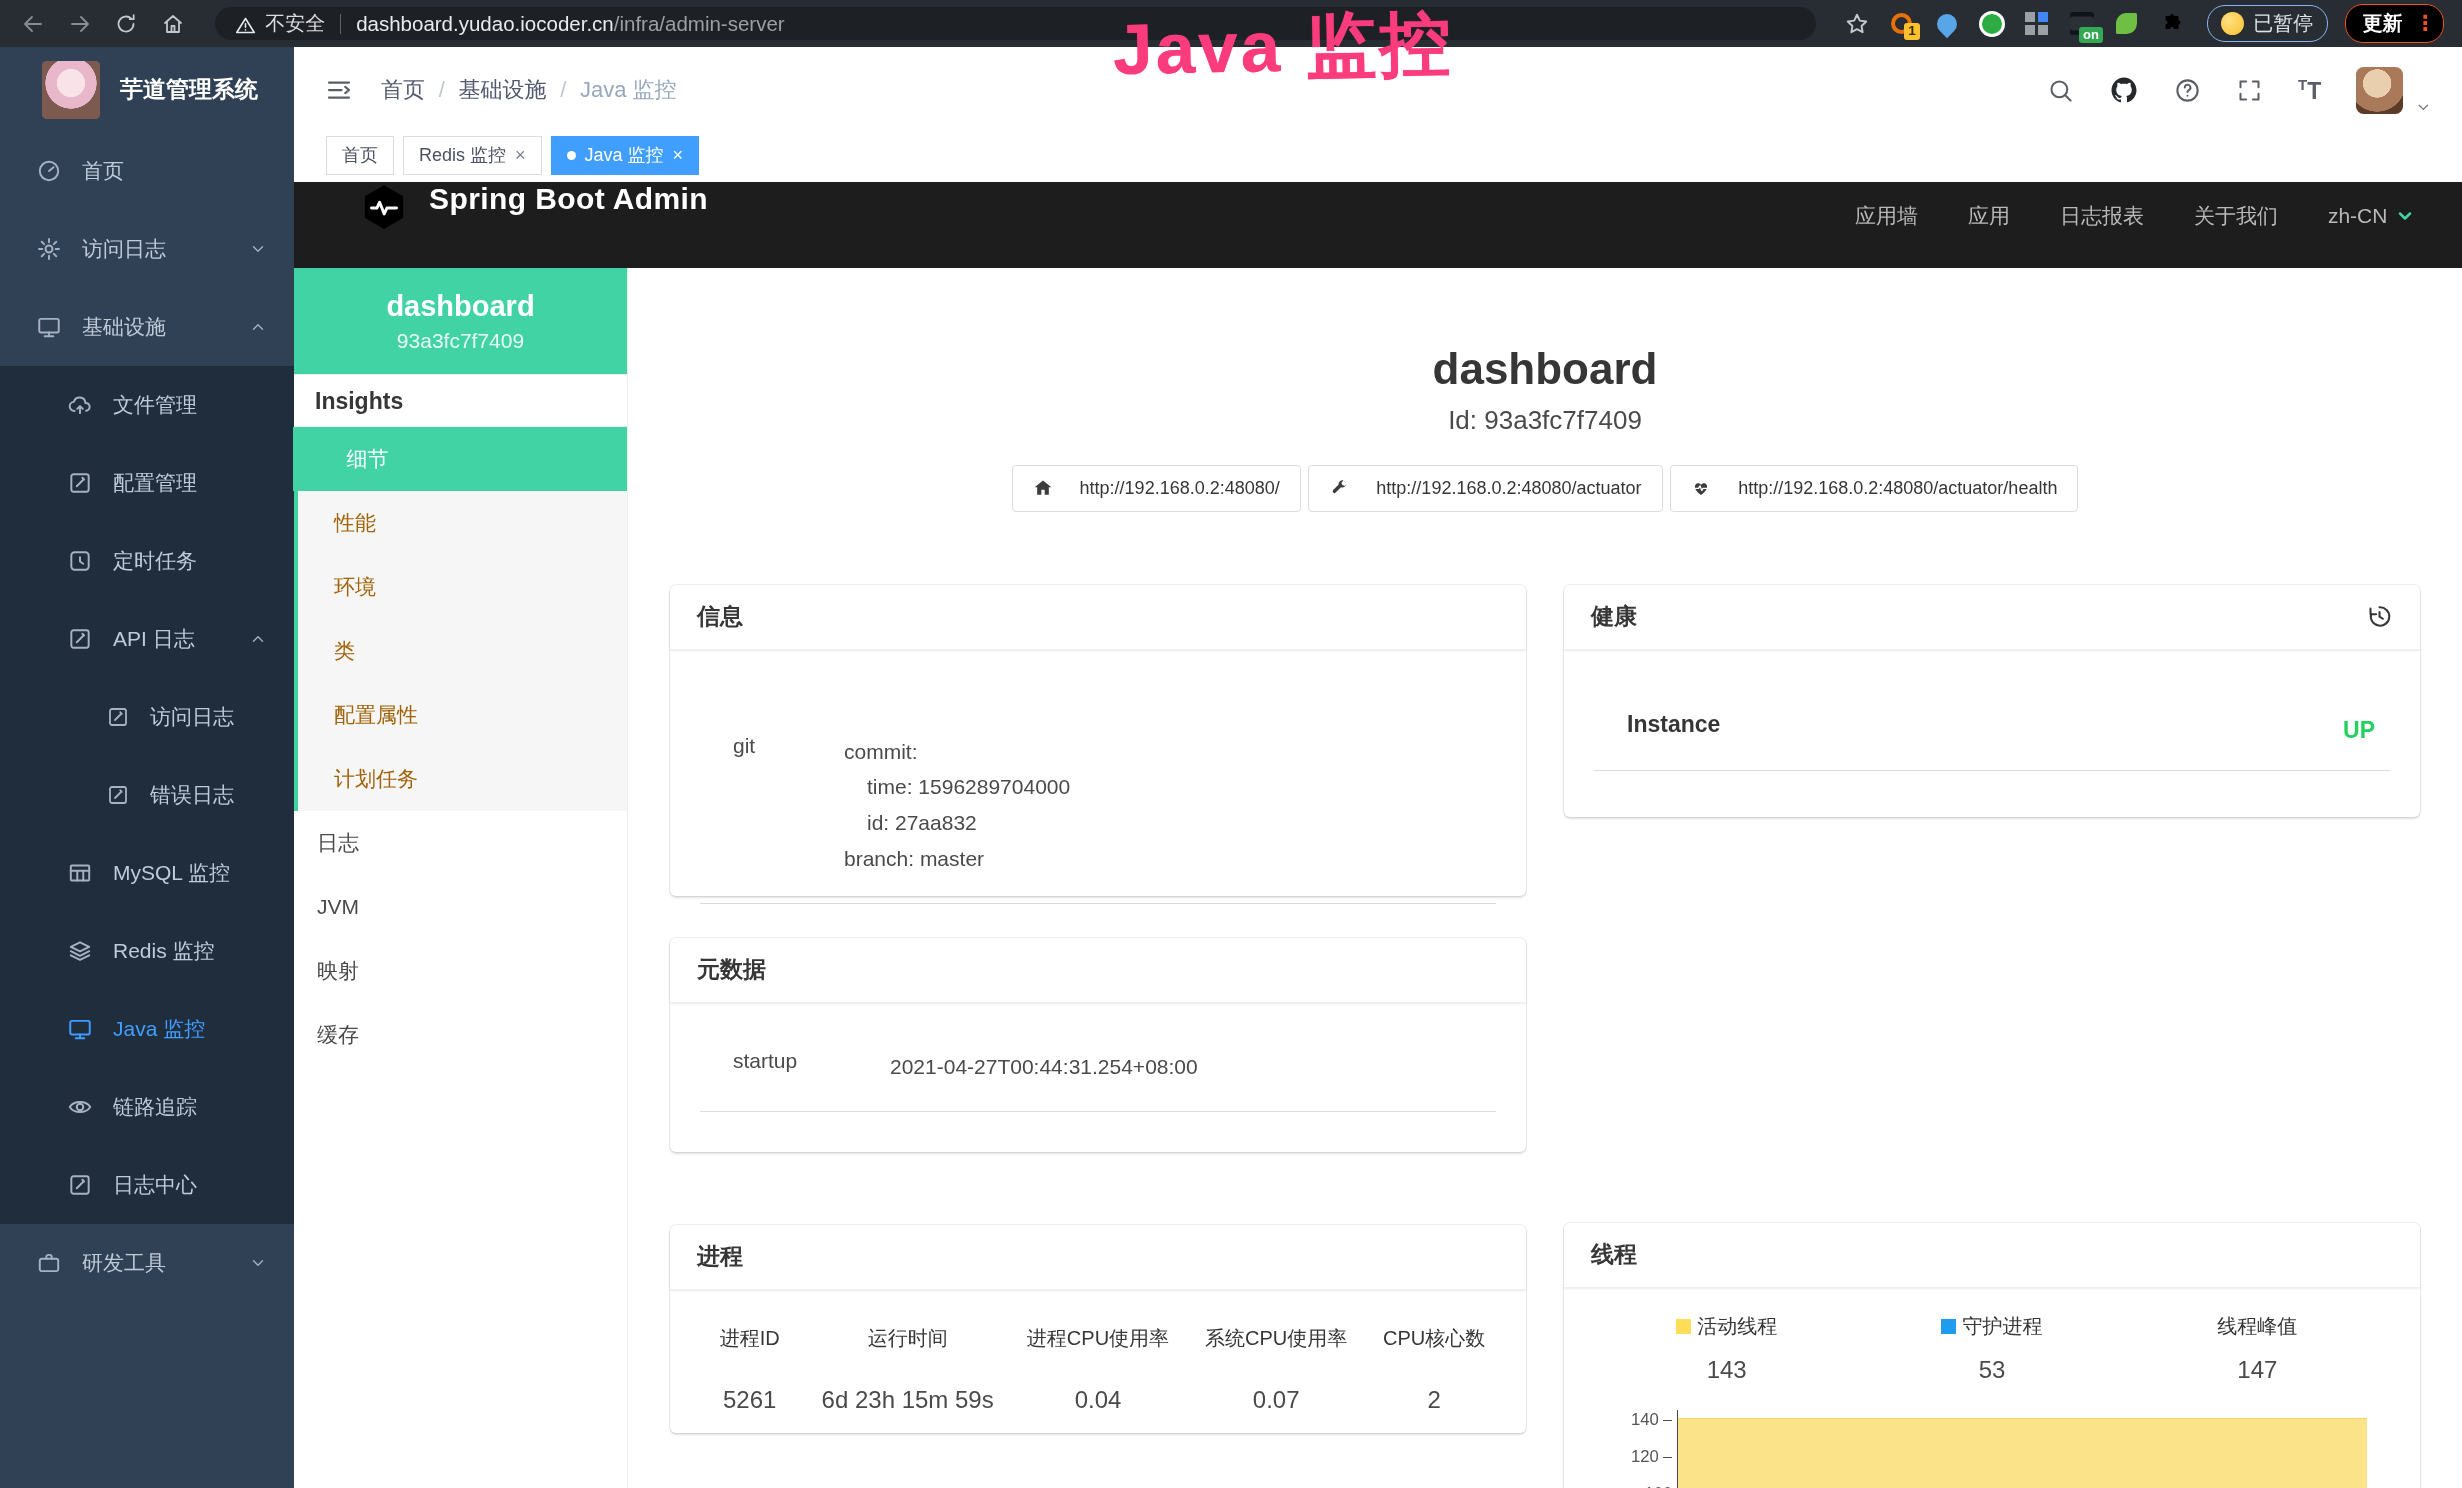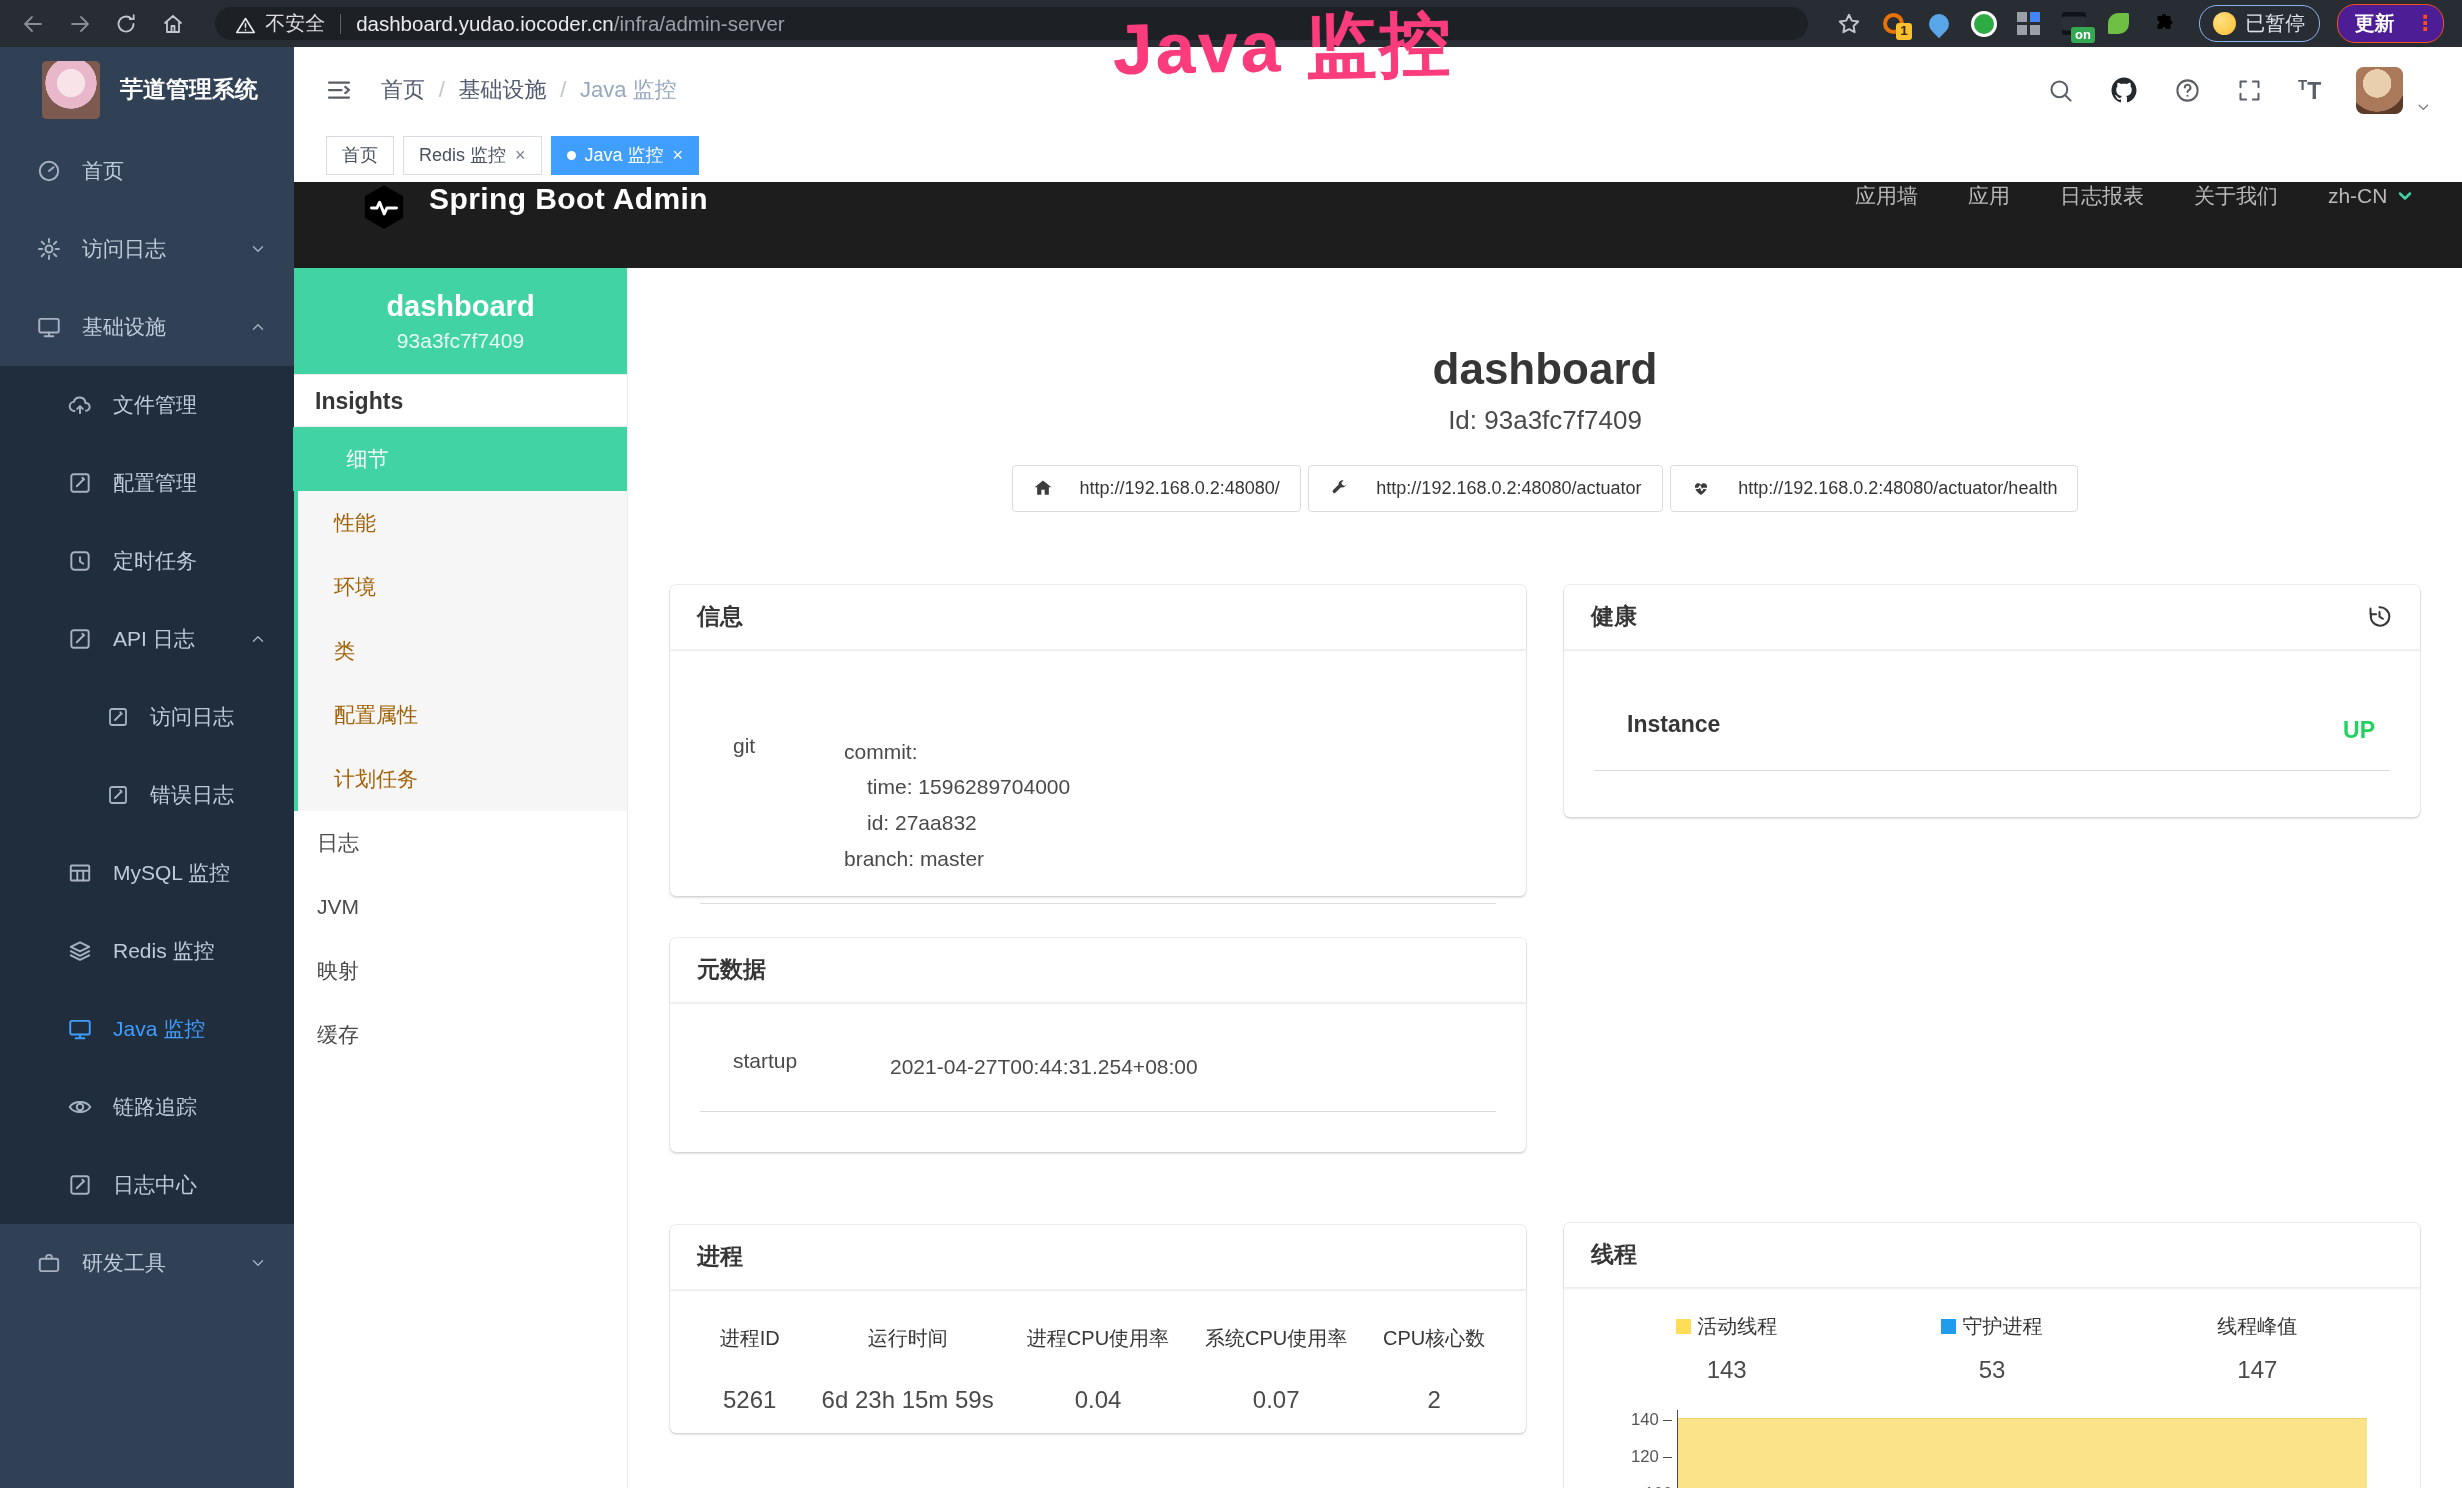--- a/index.html
+++ b/index.html
@@ -33,22 +33,22 @@
     linear-gradient(#9aa0a6,#9aa0a6) 0 13px/10px 10px no-repeat,
     linear-gradient(#9aa0a6,#9aa0a6) 13px 13px/10px 10px no-repeat;}
   .onbox{width:24px;height:23px;background:#2b2f36;border-radius:3px;
     box-shadow:inset 0 4.6px 0 #11131a, inset 0 -4.6px 0 #11131a;}
   .onbadge{position:absolute;right:-6px;bottom:-4.6px;background:#34a853;color:#fff;font-size:13px;
     border-radius:3px;padding:0.8px 3.8px;font-weight:700;}
   .leaf{width:21px;height:21px;background:#6fbf44;border-radius:10.6px 1.5px 10.6px 1.5px;}
   .paused-pill{display:flex;align-items:center;gap:9px;margin-left:20px;border:1.5px solid #8ab4f8;
     border-radius:18px;padding:3.8px 13.7px;color:#dfe3ea;font-size:20px;}
   .emoji-face{width:23px;height:23px;border-radius:50%;background:radial-gradient(circle at 35% 35%,#ffe082,#fbc02d);}
-  .update-btn{display:flex;align-items:center;gap:20px;margin-left:16.7px;border:1.5px solid #f4511e;
-    background:#4c1d95;border-radius:18px;padding:4.6px 7.6px 4.6px 16.7px;color:#fff;font-size:20px;font-weight:600;}
+  .update-btn{display:flex;align-items:center;gap:12px;margin-left:16.7px;border:1.5px solid #f4511e;
+    background:#000000;border-radius:18px;padding:4.6px 7.6px 4.6px 16.7px;color:#fff;font-size:20px;font-weight:600;}
   .kebab{color:#f4511e;font-size:21px;letter-spacing:0;line-height:16.7px;}
 
   
   #annotation{position:absolute;left:1113px;top:0px;z-index:60;font-size:71px;font-weight:700;
     color:#fb3c7c;transform:rotate(-1deg);letter-spacing:3px;text-shadow:0 0 0.8px #fb3c7c;}
 
   
   #app{position:absolute;top:47px;left:0;right:0;bottom:0;display:flex;}
 
   
@@ -85,21 +85,21 @@
   #tabsbar{height:49px;display:flex;align-items:center;gap:9px;padding:0 0 4.6px 32px;background:#fff;flex:none;}
   .tab{height:39px;display:flex;align-items:center;gap:9px;padding:0 15px;border:0.8px solid #d8dce5;
     background:#fff;color:#495060;font-size:18px;}
   .tab .tab-x{font-size:18px;color:#7a8191;}
   .tab.active{background:#409eff;border-color:#409eff;color:#fff;}
   .tab.active .tab-x{color:#fff;}
   .tab .dot{width:9px;height:9px;border-radius:50%;background:#fff;}
 
   #sba-bar{height:86px;background:#1d1d1d;display:flex;align-items:flex-start;padding:0 47px 0 65px;flex:none;}
   .sba-brand{margin-left:20px;font-size:30px;font-weight:700;color:#fff;letter-spacing:0.4px;}
-  .sba-nav{margin-left:auto;display:flex;align-items:center;gap:50px;font-size:21px;color:#b9b9b9;}
+  .sba-nav{margin-left:auto;display:flex;align-items:center;gap:50px;font-size:21px;color:#b9b9b9;margin-top:20px;}
   .sba-locale{display:flex;align-items:center;gap:7.6px;}
   .sba-locale .ico{color:#42d3a5;}
 
   
   #instance-area{flex:1;display:flex;min-height:0;}
   #inner-sidebar{width:334px;flex:none;background:#fff;border-right:0.8px solid #ededed;}
   .inst-head{height:106px;background:#42d3a5;color:#fff;text-align:center;
     display:flex;flex-direction:column;justify-content:center;gap:6px;}
   .inst-name{font-size:29px;font-weight:700;}
   .inst-id{font-size:21px;color:rgba(255,255,255,.88);}

